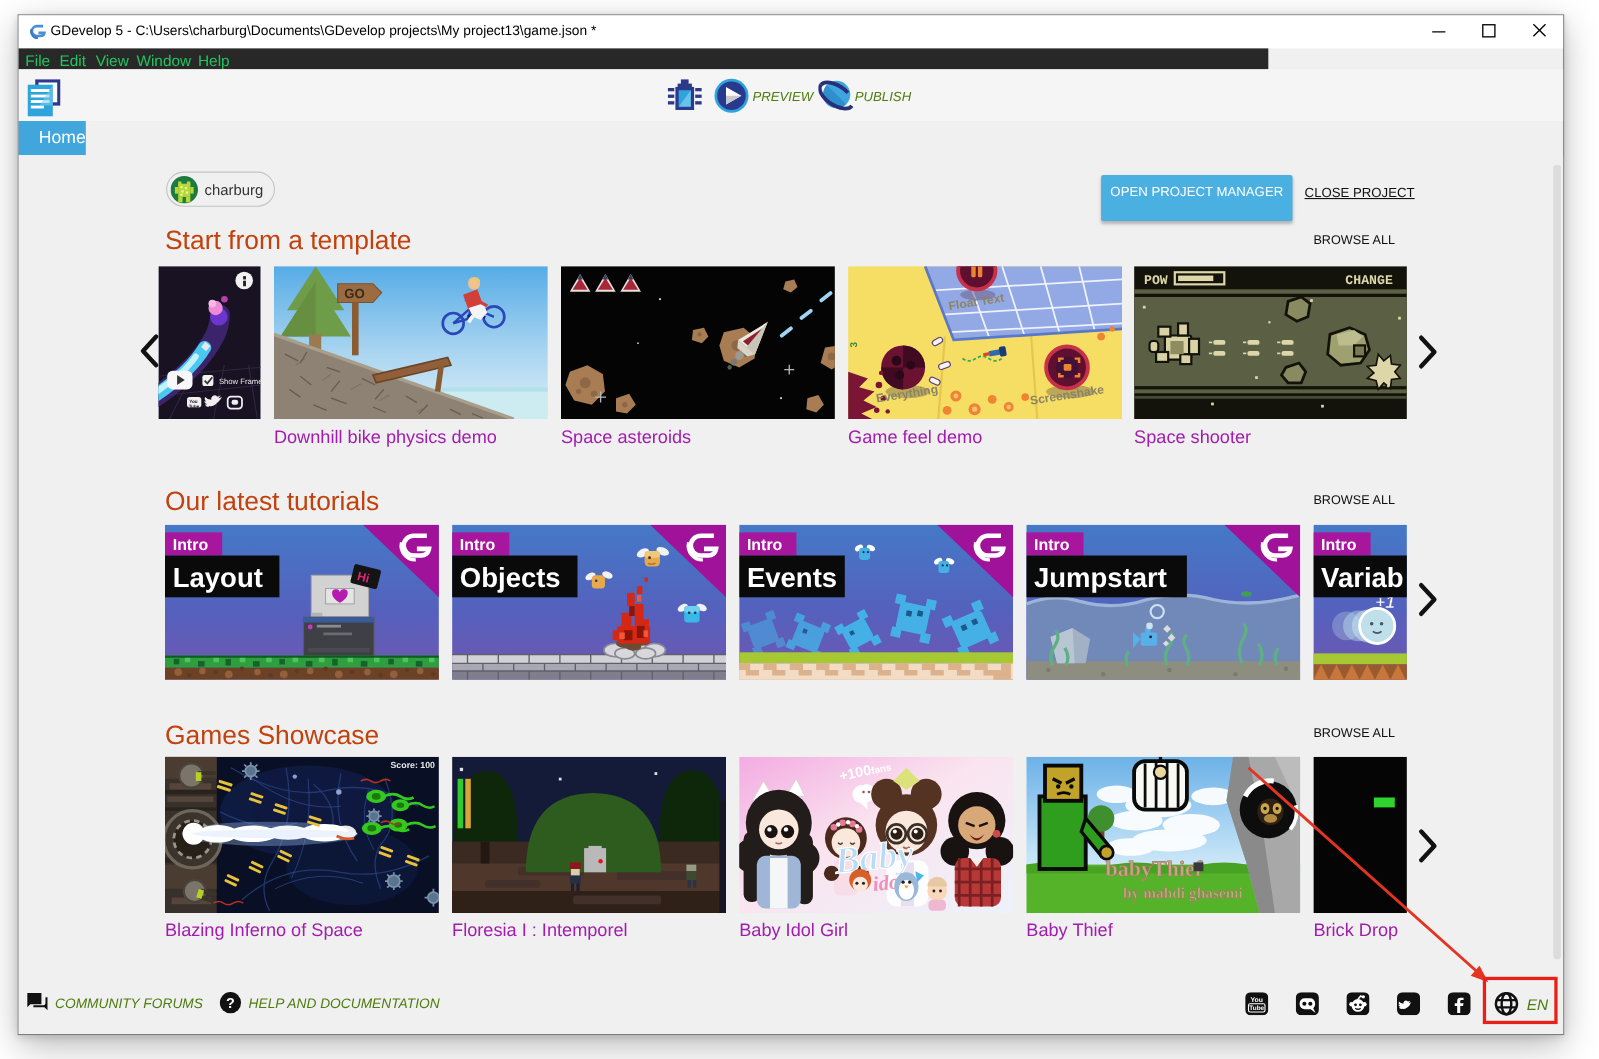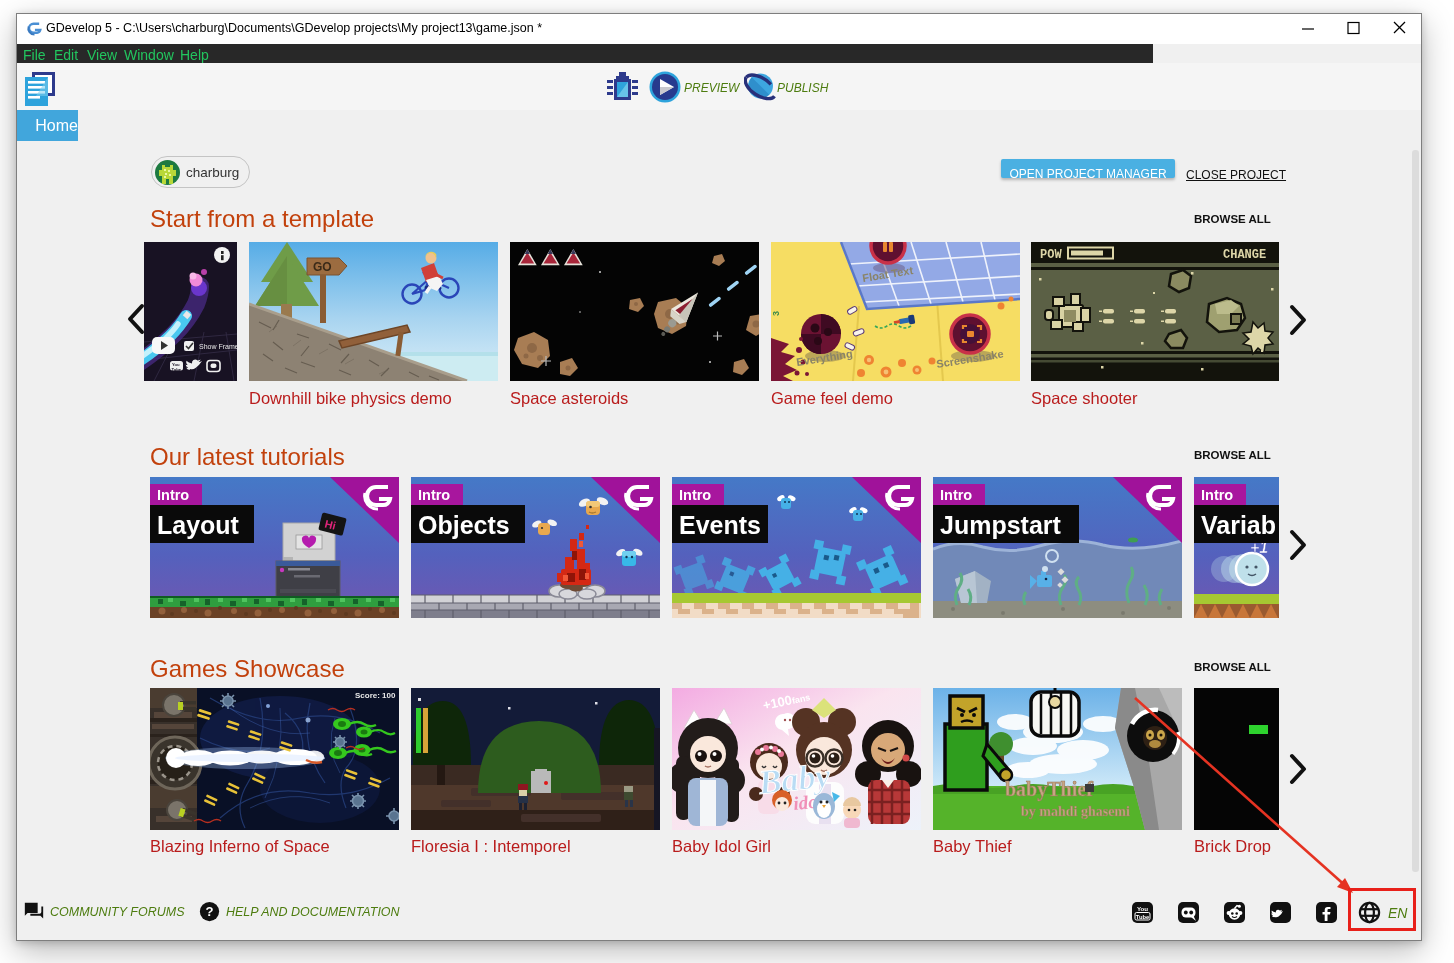--- a/index.html
+++ b/index.html
@@ -8,26 +8,26 @@
 .win { position:absolute; left:16px; top:13px; width:1406px; height:928px; border:1px solid #7e7e7e; background:#f0f0f0; box-shadow:0 10px 30px rgba(0,0,0,.28), 0 2px 8px rgba(0,0,0,.18); }
 .titlebar { position:absolute; left:17px; top:14px; width:1404px; height:30px; background:#fff; }
 .titletext { position:absolute; left:46px; top:21px; font-size:12.5px; color:#000; }
 .menubar { position:absolute; left:17px; top:44px; width:1136px; height:19px; background:#282828; color:#22c55e; font-size:14px; }
 .menubar span { position:absolute; top:3px; }
 .toolbar { position:absolute; left:17px; top:63px; width:1404px; height:47px; background:#f5f5f5; }
 .hometab { position:absolute; left:17px; top:110px; width:61px; height:31px; background:#41a6dc; color:#fff; font-size:16px; line-height:31px; text-align:right; }
 .content { position:absolute; left:17px; top:141px; width:1404px; height:799px; background:#f0f0f0; }
 .chip { position:absolute; left:151px; top:156px; width:99px; height:32px; border:1px solid #c4c4c4; border-radius:16px; }
 .chiptext { position:absolute; left:186px; top:165px; font-size:13.5px; color:#333; }
-.bluebtn { position:absolute; left:1001px; top:159px; width:174px; height:19px; background:#4ab0e2; color:#fff; font-size:12px; line-height:31px; text-align:center; border-radius:2px; box-shadow:0 2px 3px rgba(0,0,0,.25); white-space:nowrap; }
+.bluebtn { position:absolute; left:1001px; top:159px; width:174px; height:42px; background:#4ab0e2; color:#fff; font-size:12px; line-height:31px; text-align:center; border-radius:2px; box-shadow:0 2px 3px rgba(0,0,0,.25); white-space:nowrap; }
 .closeproj { position:absolute; left:1186px; top:168px; font-size:12px; color:#111;text-decoration:underline; }
 .h1 { position:absolute; font-size:24px; color:#c2410c; }
-.browse { position:absolute; font-size:11.5px; color:#111;font-weight:bold; }
+.browse { position:absolute; font-size:11.5px; color:#111; }
 .card { position:absolute; overflow:hidden; }
-.cap { position:absolute; font-size:16.5px; color:#b91c1c; }
+.cap { position:absolute; font-size:16.5px; color:#a21caf; }
 .ftext { font-size:12.5px; color:#4d7c0f;font-style:italic; }
 svg { display:block; }
 </style>
 </head>
 <body>
 <div class="win"></div>
 
 <div class="titlebar"></div>
 <svg class="abs" style="left:26px;top:20px" width="16" height="16" viewBox="0 0 34 34">
   <path d="M28 8 h-12 a9.5 9.5 0 0 0 0 19 h7.5 a7.5 7.5 0 0 0 7 -6 h-11.5" stroke="#4a8fd4" stroke-width="5" fill="none"></path>

